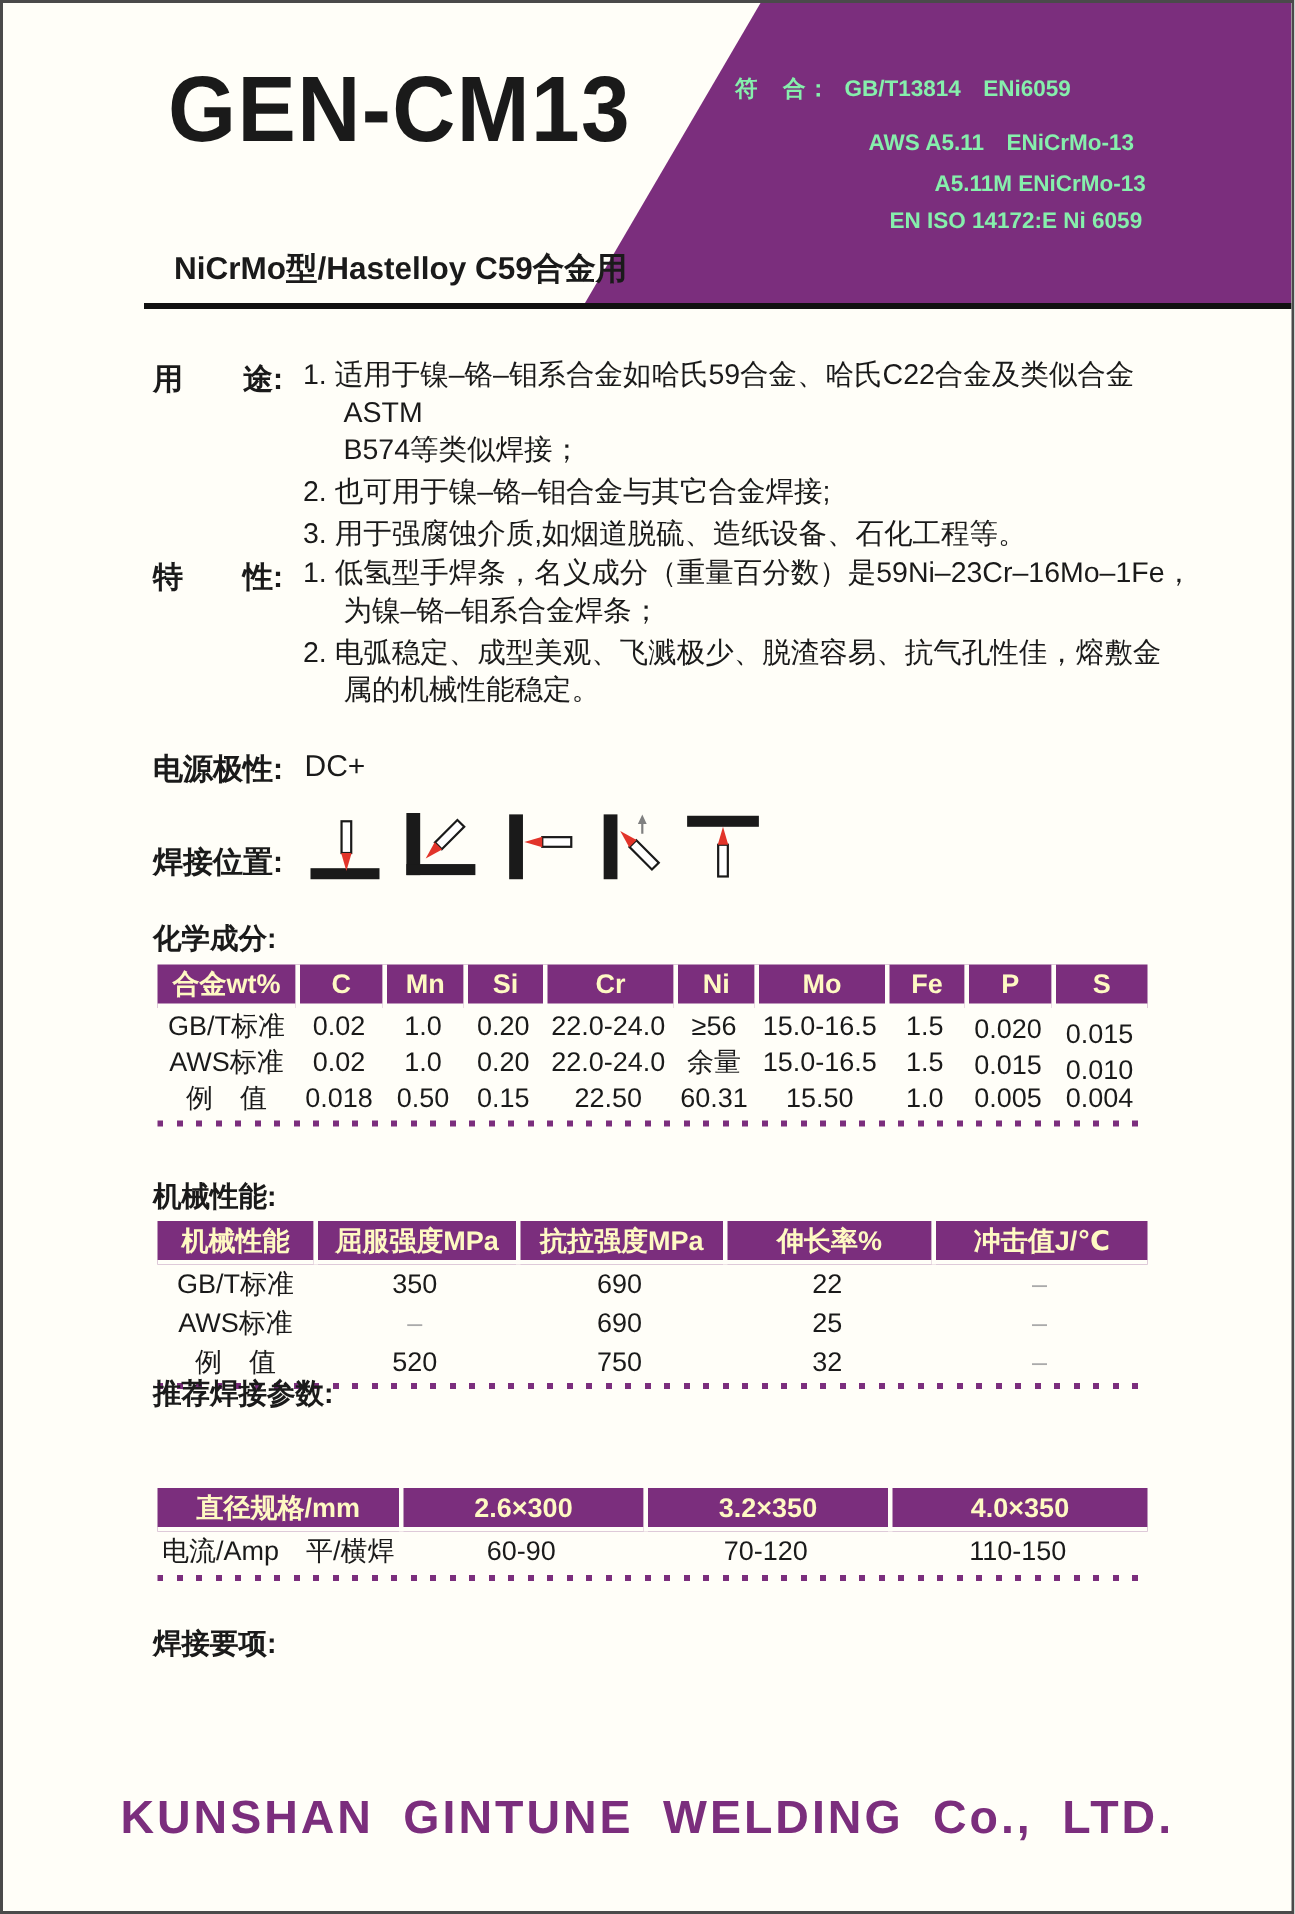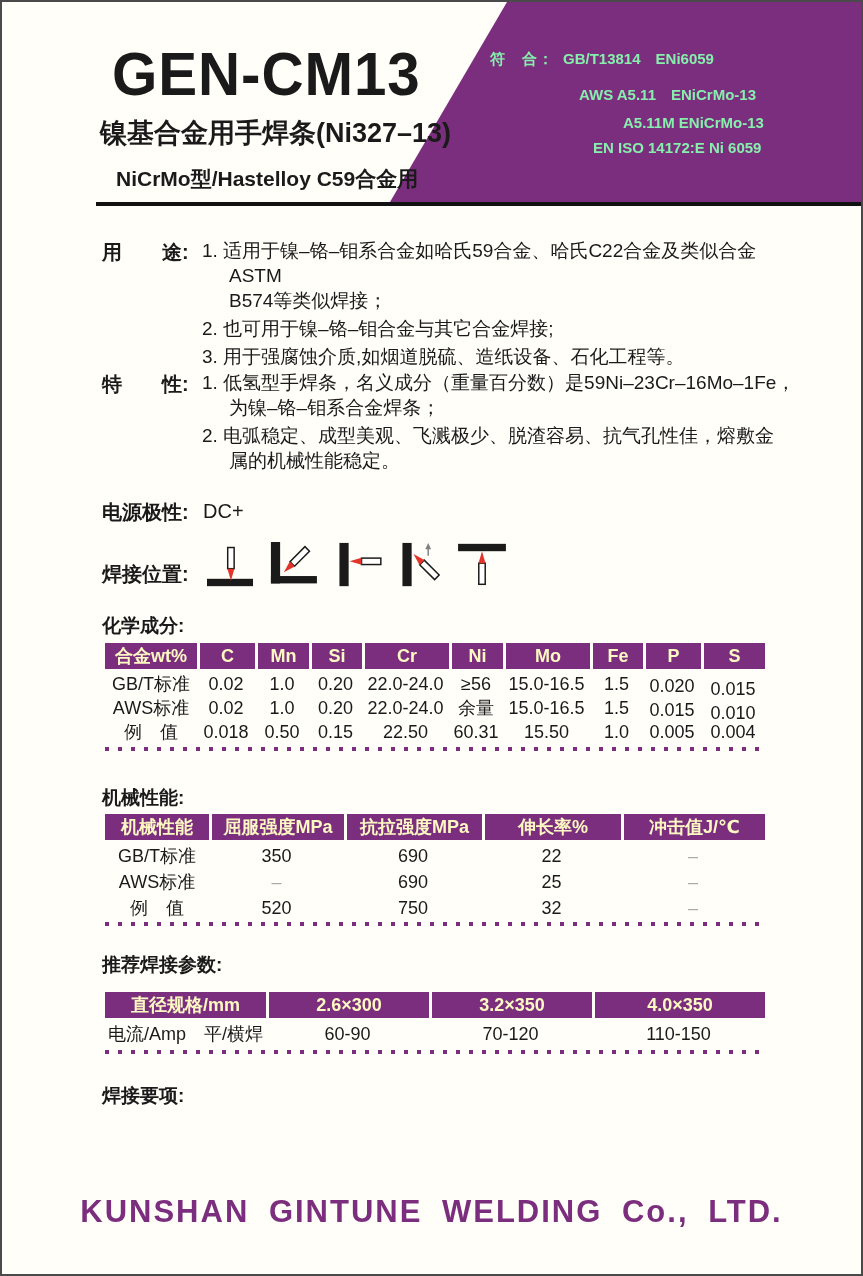--- a/index.html
+++ b/index.html
@@ -75,21 +75,20 @@
       <span>AWS A5.11　ENiCrMo-13</span>
     </div>
     <div class="std-line" style="left:621px; top:112px;">
       <span>A5.11M ENiCrMo-13</span>
     </div>
     <div class="std-line" style="left:579px; top:137px;margin-left:12px;">
       <span>EN ISO 14172:E Ni 6059</span>
     </div>
   </div>
   <div class="product-code">GEN-CM13</div>
-  <div class="product-name">镍基合金用手焊条(Ni327–13)</div>
   <div class="product-type">NiCrMo型/Hastelloy C59合金用</div>
   <div class="header-rule"></div>
 
   <div class="sec-label" style="top:237px;">用　　途:</div>
   <div class="list" style="top:236px;">
     <div class="item">1. 适用于镍–铬–钼系合金如哈氏59合金、哈氏C22合金及类似合金ASTM
 B574等类似焊接；</div>
     <div class="item">2. 也可用于镍–铬–钼合金与其它合金焊接;</div>
     <div class="item">3. 用于强腐蚀介质,如烟道脱硫、造纸设备、石化工程等。</div>
   </div>
@@ -258,21 +257,21 @@
         <td class="rowlabel">例　值</td>
         <td>520</td>
         <td>750</td>
         <td>32</td>
         <td class="dim">–</td>
       </tr>
     </tbody>
   </table>
   <div class="dotline" style="top:920px;"></div>
 
-  <div class="sec-title" style="top:914px;margin-top:36px;">推荐焊接参数:</div>
+  <div class="sec-title" style="top:914px;">推荐焊接参数:</div>
   <table class="spec parm" style="top:990px;">
     <colgroup>
       <col style="width:161px">
         <col style="width:163px">
         <col style="width:163px">
         <col style="width:173px">
     </colgroup>
     <thead>
       <tr>
         <th>直径规格/mm</th>

